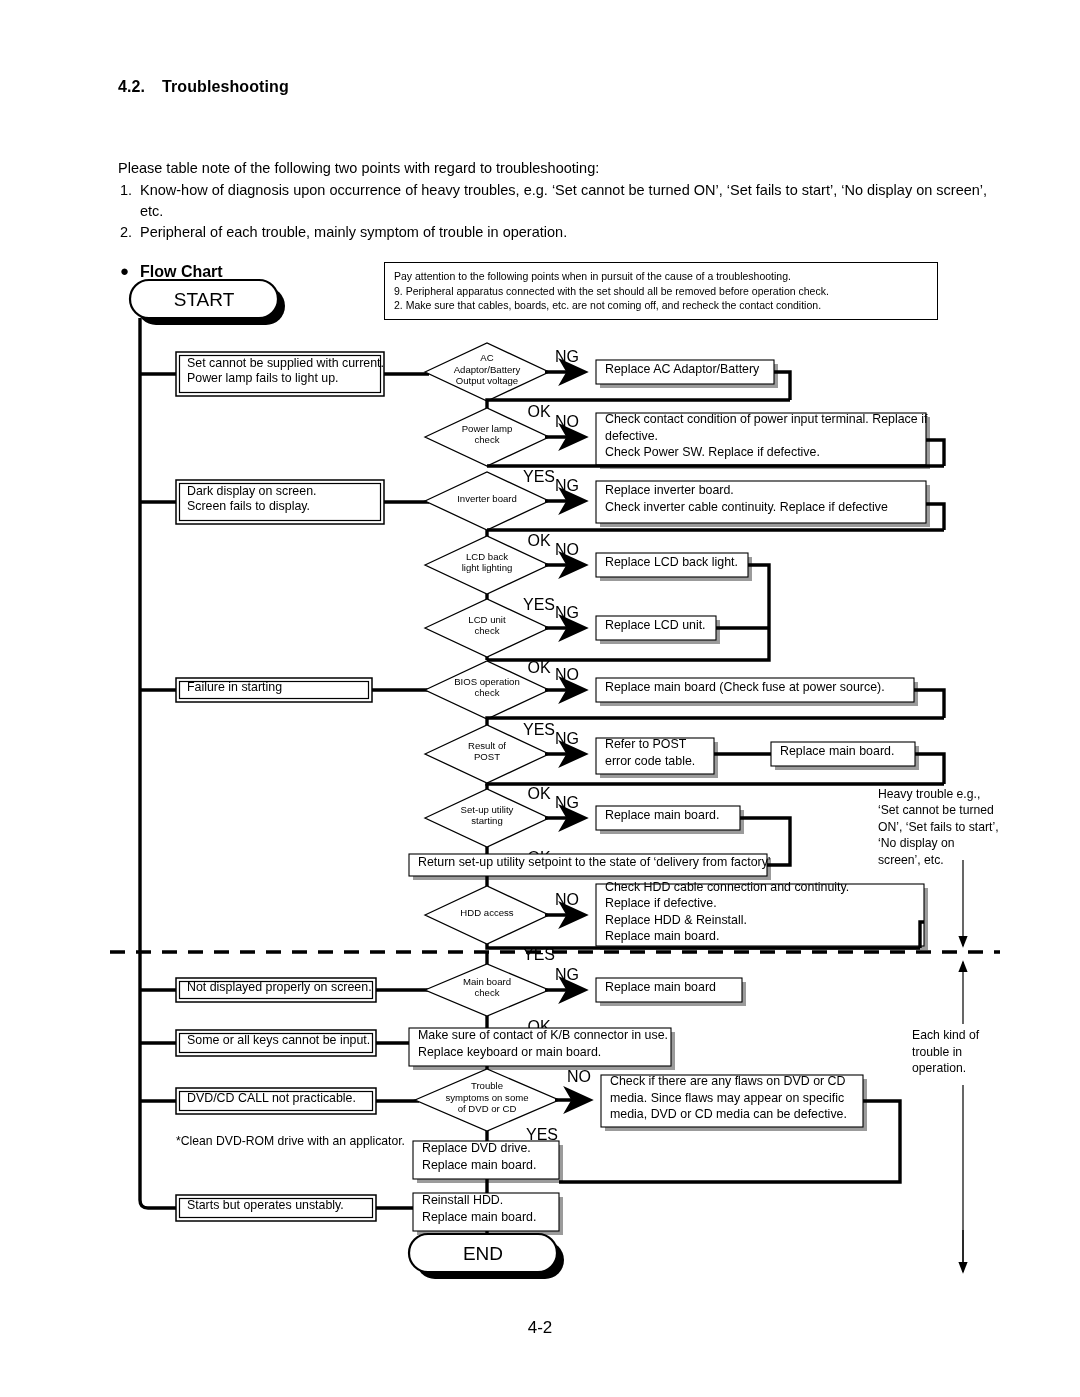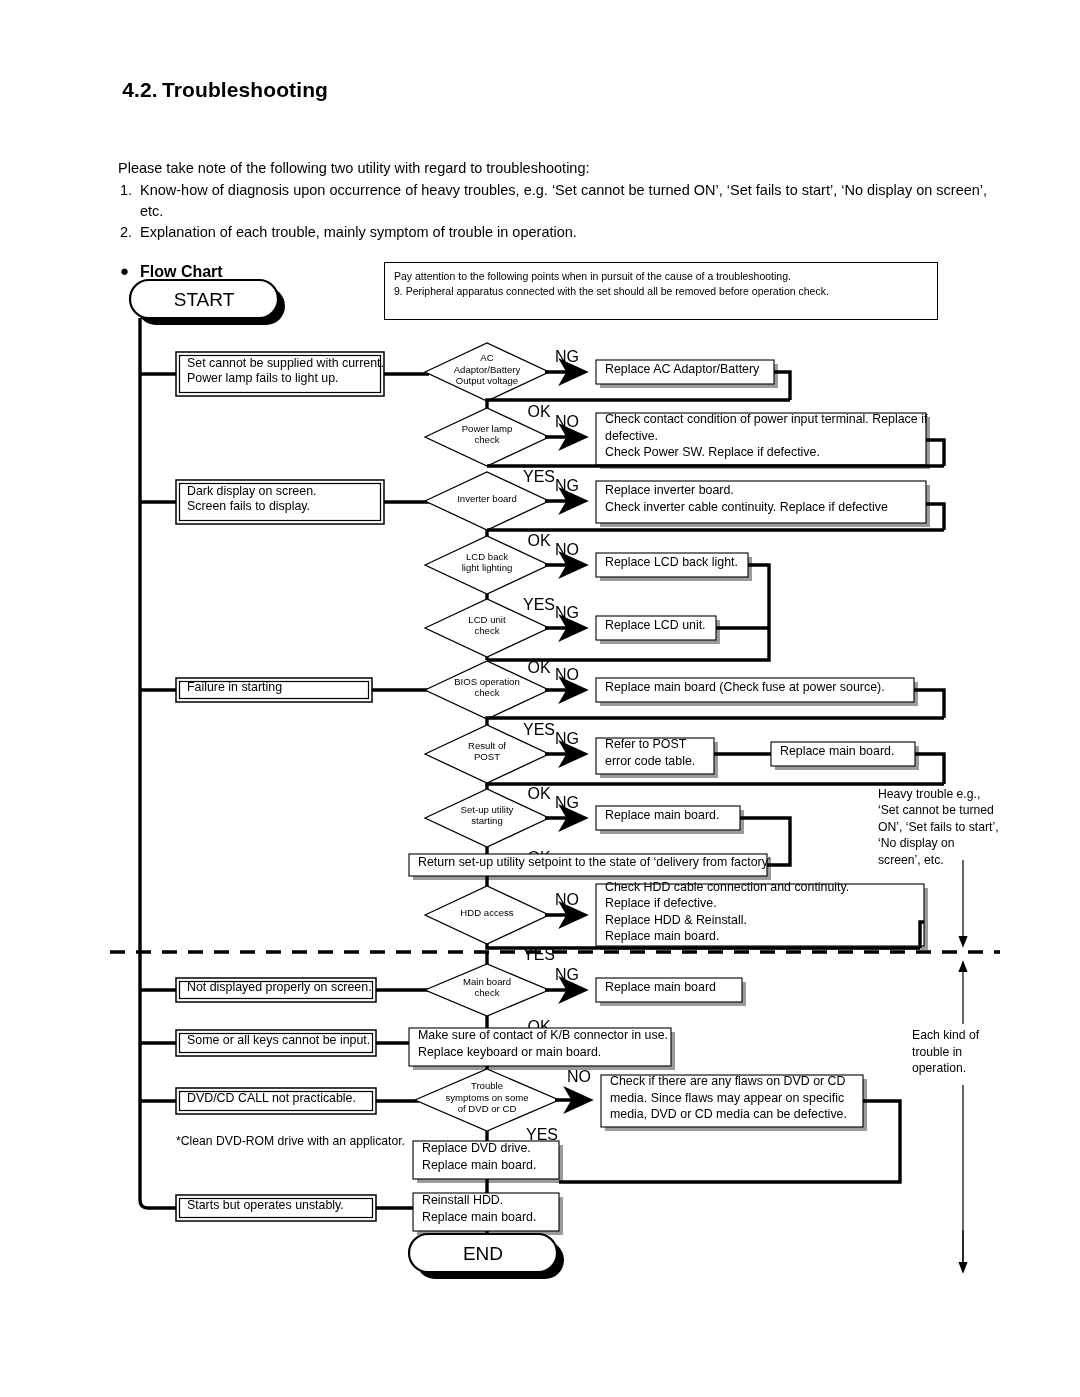--- a/index.html
+++ b/index.html
@@ -7,21 +7,21 @@
   body{
     width:1080px;height:1397px;position:relative;
     font-family:"Liberation Sans","DejaVu Sans",sans-serif;
     color:#000000;overflow:hidden;
   }
   .page{position:absolute;left:0;top:0;width:1080px;height:1397px;}
 
   
   .sec-title{
     position:absolute;left:118px;top:78px;
-    font-size:21px;font-weight:bold;letter-spacing:.1px;text-align:center;
+    font-size:16px;font-weight:bold;letter-spacing:.1px;
   }
   .sec-title .num{display:inline-block;min-width:44px;}
 
   .intro{position:absolute;left:118px;top:158px;width:880px;font-size:14.5px;line-height:21px;}
   .intro .lead{margin:0 0 1px 0;}
   .intro ol{margin:0;padding:0;list-style:none;}
   .intro ol li{position:relative;padding-left:22px;margin:0;}
   .intro ol li .mk{position:absolute;left:2px;top:0;}
 
   .flow-head{
@@ -68,40 +68,41 @@
 </head>
 <body>
 
 <div class="page">
 
   <div class="sec-title">
     <span class="num">4.2.</span><span>Troubleshooting</span>
   </div>
 
   <div class="intro">
-    <p class="lead">Please take note of the following two utility with regard to troubleshooting:</p>
+    <p class="lead">Please table note of the following two points with regard to troubleshooting:</p>
     <ol>
       <li>
         <span class="mk">1.</span>
         <span>Know-how of diagnosis upon occurrence of heavy troubles, e.g. ‘Set cannot be turned ON’, ‘Set fails to start’, ‘No display on screen’, etc.</span>
       </li>
       <li>
         <span class="mk">2.</span>
-        <span>Explanation of each trouble, mainly symptom of trouble in operation.</span>
+        <span>Peripheral of each trouble, mainly symptom of trouble in operation.</span>
       </li>
     </ol>
   </div>
 
   <div class="flow-head">
     <span class="bullet">●</span><span>Flow Chart</span>
   </div>
 
   <div class="note">
     <div>Pay attention to the following points when in pursuit of the cause of a troubleshooting.</div>
     <div>9. Peripheral apparatus connected with the set should all be removed before operation check.</div>
+    <div>2. Make sure that cables, boards, etc. are not coming off, and recheck the contact condition.</div>
   </div>
 
   <svg class="chart" id="flow-svg" viewBox="0 0 1080 1397">
     <defs>
       <marker id="fatArrow" markerWidth="9" markerHeight="9" refX="7.6" refY="4.5" orient="auto" markerUnits="strokeWidth">
         <path d="M0,0.4 L9,4.5 L0,8.6 L2.4,4.5 Z" fill="#000"></path>
       </marker>
       <marker id="thinArrow" markerWidth="10" markerHeight="9" refX="8.5" refY="4.5" orient="auto" markerUnits="strokeWidth">
         <path d="M0,0.6 L10,4.5 L0,8.4 Z" fill="#000"></path>
       </marker>
@@ -318,13 +319,14 @@
         <text x="912" y="1039" class="t-ann" text-anchor="start">Each kind of</text>
         <text x="912" y="1055.5" class="t-ann" text-anchor="start">trouble in</text>
         <text x="912" y="1072" class="t-ann" text-anchor="start">operation.</text>
         <path d="M963,1024 L963,962" class="ln-thin" marker-end="url(#thinArrow)"></path>
         <path d="M963,1085 L963,1270" class="ln-thin"></path>
         <path d="M963,1230 L963,1272" class="ln-thin" marker-end="url(#thinArrow)"></path>
         <text x="176" y="1145" class="t-ann" text-anchor="start">*Clean DVD-ROM drive with an applicator.</text>
       </g>
   </svg>
 
+  <div class="folio">4-2</div>
 </div>
 
 </body></html>

